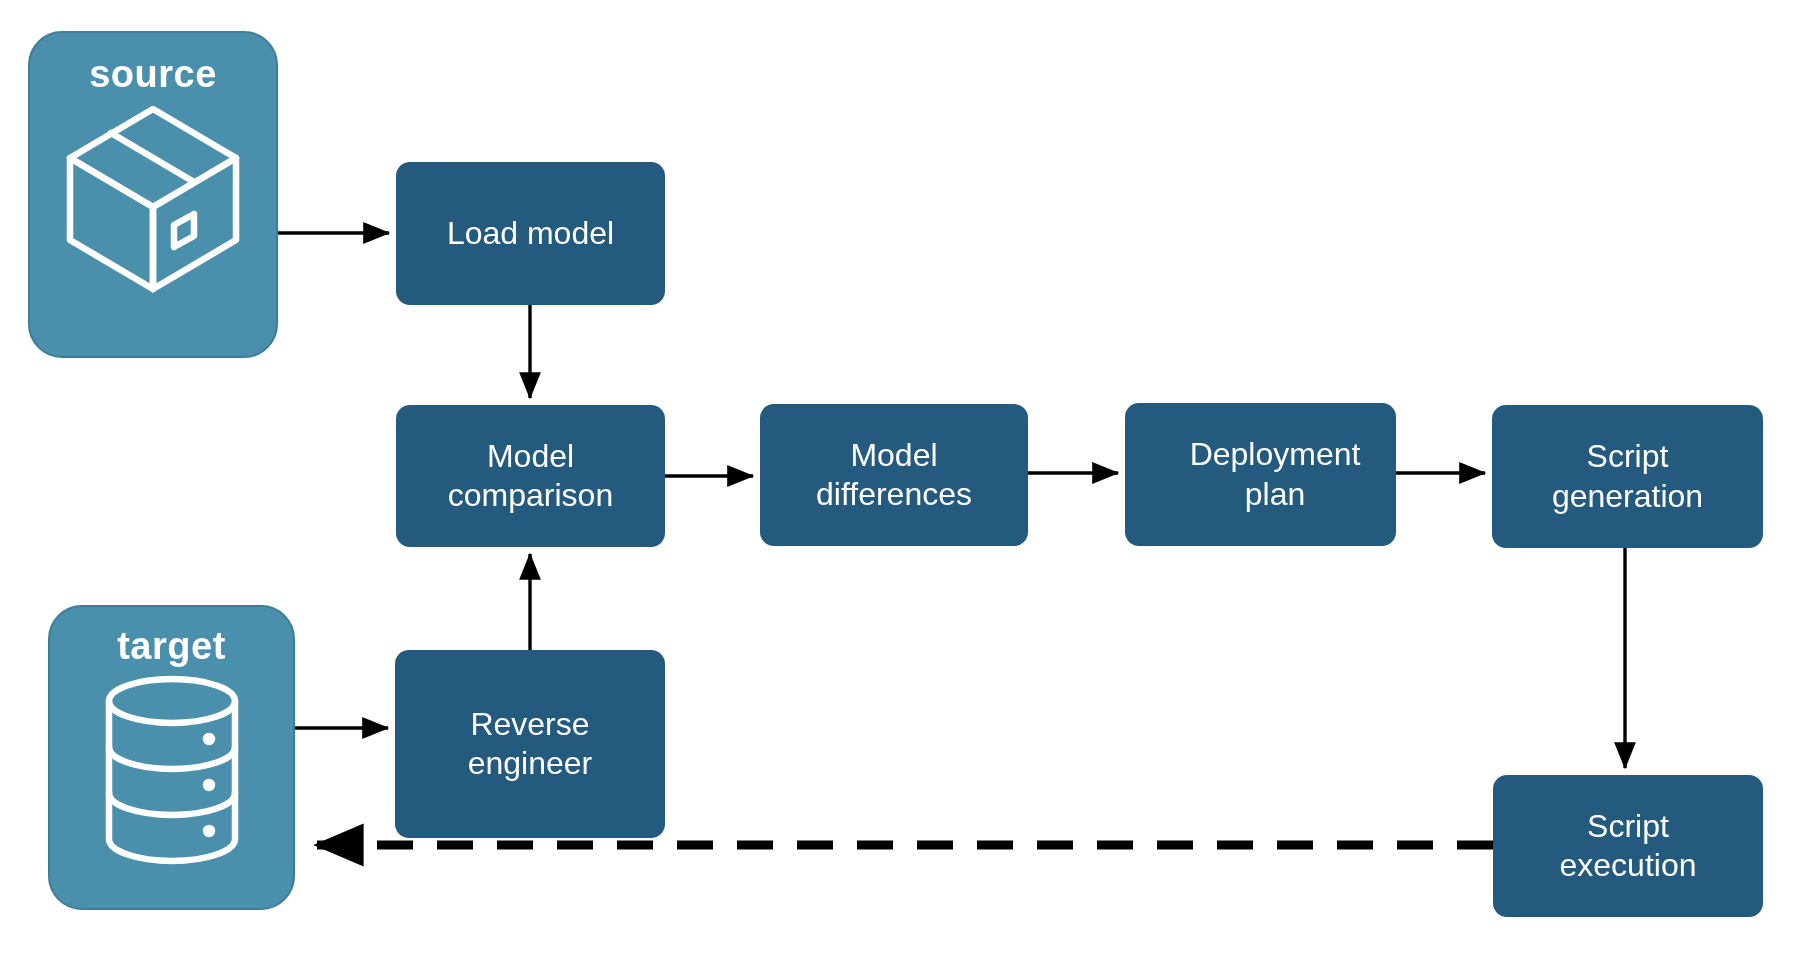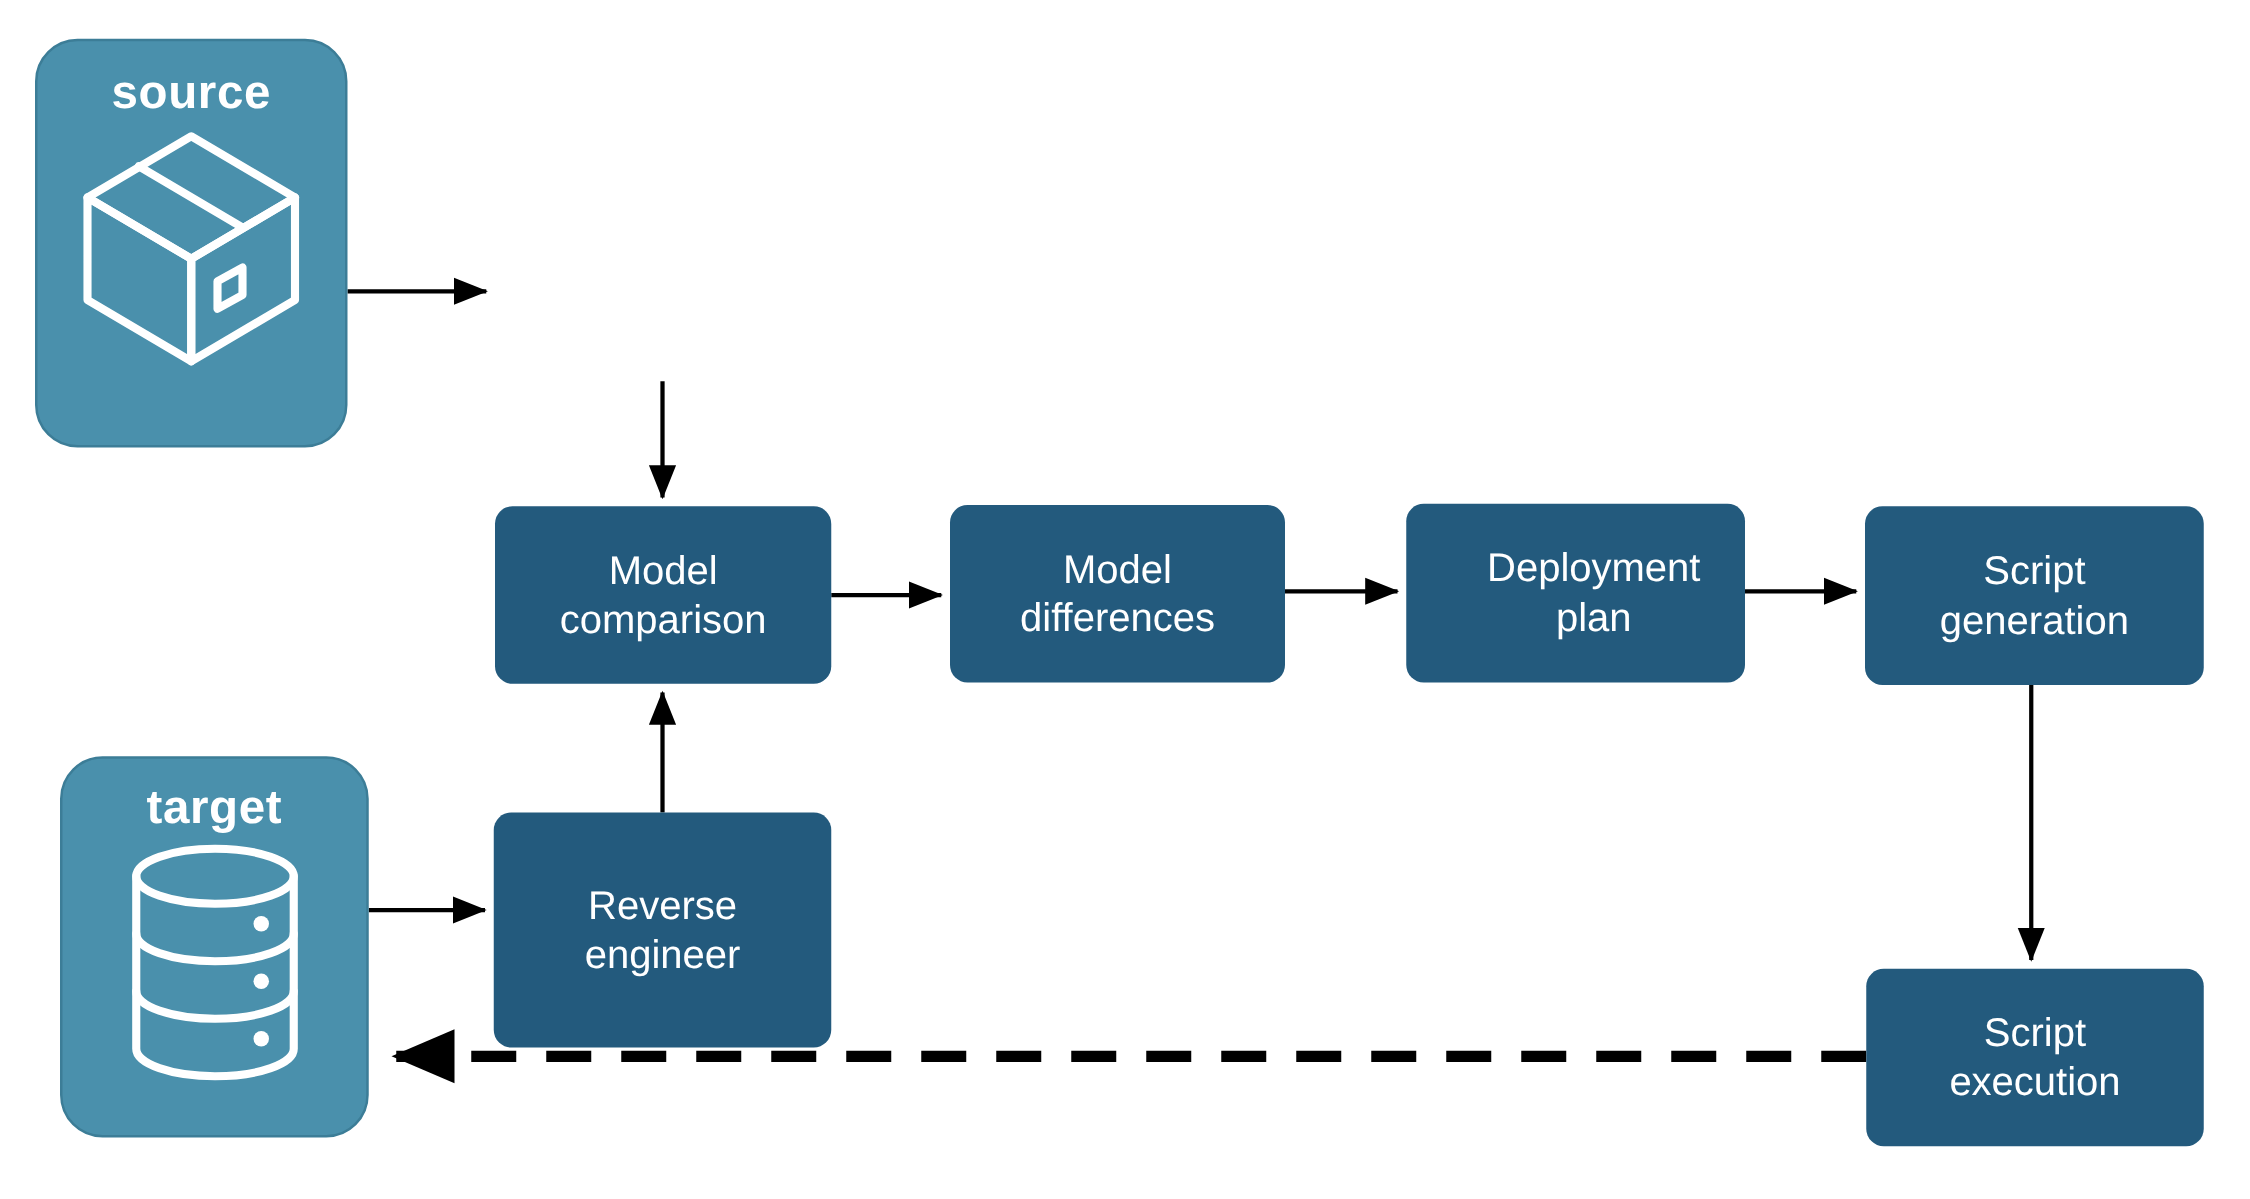--- a/index.html
+++ b/index.html
@@ -146,20 +146,23 @@
         <path d="M12 72 A63 22 0 0 0 138 72"></path>
 
         <path d="M12 118 A63 22 0 0 0 138 118"></path>
       </g>
       <circle cx="112" cy="64" r="6.2" fill="#ffffff"></circle>
       <circle cx="112" cy="110" r="6.2" fill="#ffffff"></circle>
       <circle cx="112" cy="156" r="6.2" fill="#ffffff"></circle>
     </svg>
   </div>
 
+  <div class="process-node" style="left:396px; top:162px; width:269px; height:143px;">
+    <span class="process-label">Load model</span>
+  </div>
 
   <div class="process-node" style="left:396px; top:405px; width:269px; height:142px;">
     <span class="process-label">Model
 comparison</span>
   </div>
 
   <div class="process-node" style="left:760px; top:404px; width:268px; height:142px;">
     <span class="process-label">Model
 differences</span>
   </div>

